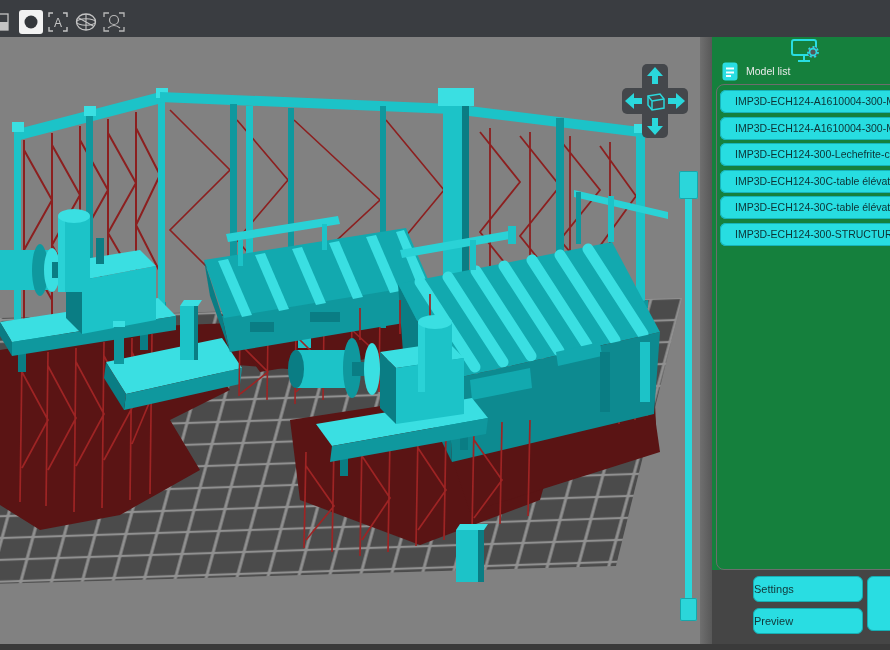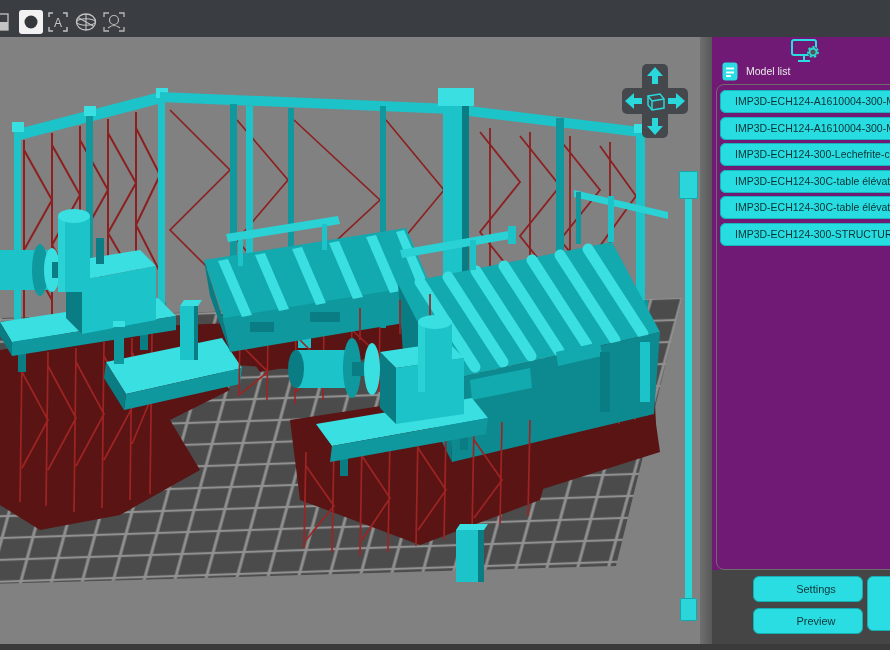--- a/index.html
+++ b/index.html
@@ -14,31 +14,31 @@
   #viewport{position:absolute;left:0;top:37px;width:703px;height:607px;background:#818181;}
   #scene{position:absolute;left:0;top:0;}
   
   #navcross{position:absolute;left:622px;top:27px;width:66px;height:74px;}
   
   #slider-track{position:absolute;left:685px;top:141px;width:7px;height:440px;background:#2bd6da;}
   #slider-handle-top{position:absolute;left:679px;top:134px;width:19px;height:28px;background:#2bd6da;border-radius:2px;box-shadow:0 0 0 1px #17a6aa inset;}
   #slider-handle-bottom{position:absolute;left:680px;top:561px;width:17px;height:23px;background:#2bd6da;border-radius:2px;box-shadow:0 0 0 1px #17a6aa inset;}
   
   #vsep{position:absolute;left:700px;top:37px;width:12px;height:613px;background:linear-gradient(90deg,#6f6f6f,#585858);}
-  #panel{position:absolute;left:712px;top:37px;width:178px;height:613px;background:#701a75;}
+  #panel{position:absolute;left:712px;top:37px;width:178px;height:613px;background:#15803d;}
   #panel-top-icon{position:absolute;left:76px;top:0px;width:34px;height:28px;}
   #model-list-header{position:absolute;left:10px;top:24px;height:20px;display:flex;align-items:center;gap:8px;}
   #model-list-header .lbl{color:#e9e9e9;font-size:10.5px;}
   #list-box{position:absolute;left:4px;top:47px;width:210px;height:486px;border:1px solid #6d6d6d;border-radius:8px;box-sizing:border-box;padding:5px 0 0 3px;}
   .list-item{width:196px;height:23px;margin-bottom:3.5px;background:#27dde1;border-radius:6px;
              color:#0d3335;font-size:10.5px;line-height:23px;padding-left:15px;white-space:nowrap;
              box-shadow:0 0 0 1px #17b3b8 inset;}
   #panel-footer{position:absolute;left:0;top:533px;width:178px;height:80px;background:#454545;}
   .cy-btn{position:absolute;background:#29dde2;border:1px solid #15aeb3;border-radius:6px;
-          color:#113638;font-size:11px;text-align:center;box-sizing:border-box;padding-left:16px;}
+          color:#113638;font-size:11px;text-align:left;box-sizing:border-box;}
   #btn-settings{left:41px;top:6px;width:110px;height:26px;line-height:24px;}
   #btn-preview{left:41px;top:38px;width:110px;height:26px;line-height:24px;}
   #btn-side{left:155px;top:6px;width:60px;height:55px;}
   
   #bottom-strip{position:absolute;left:0;top:644px;width:890px;height:6px;background:#3a3a3a;}
 </style>
 </head>
 <body>
 
 <div id="app">

